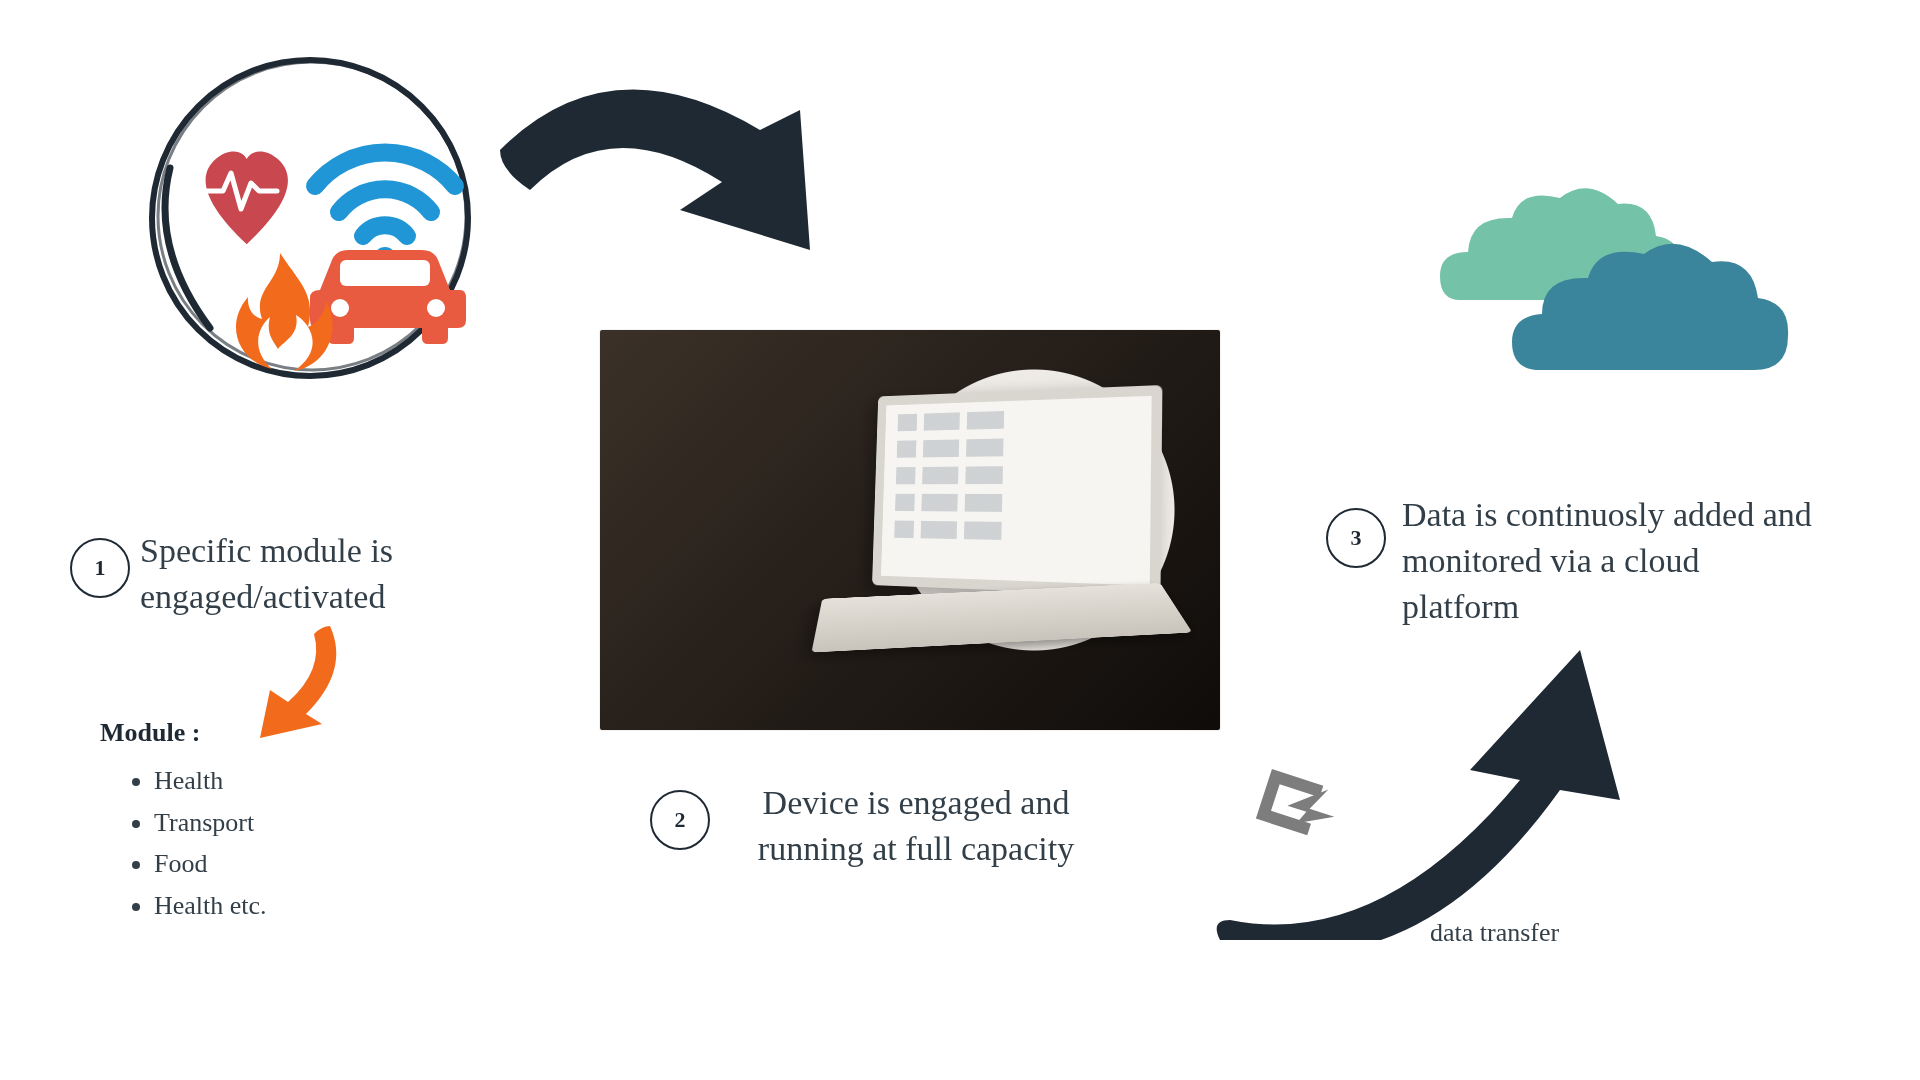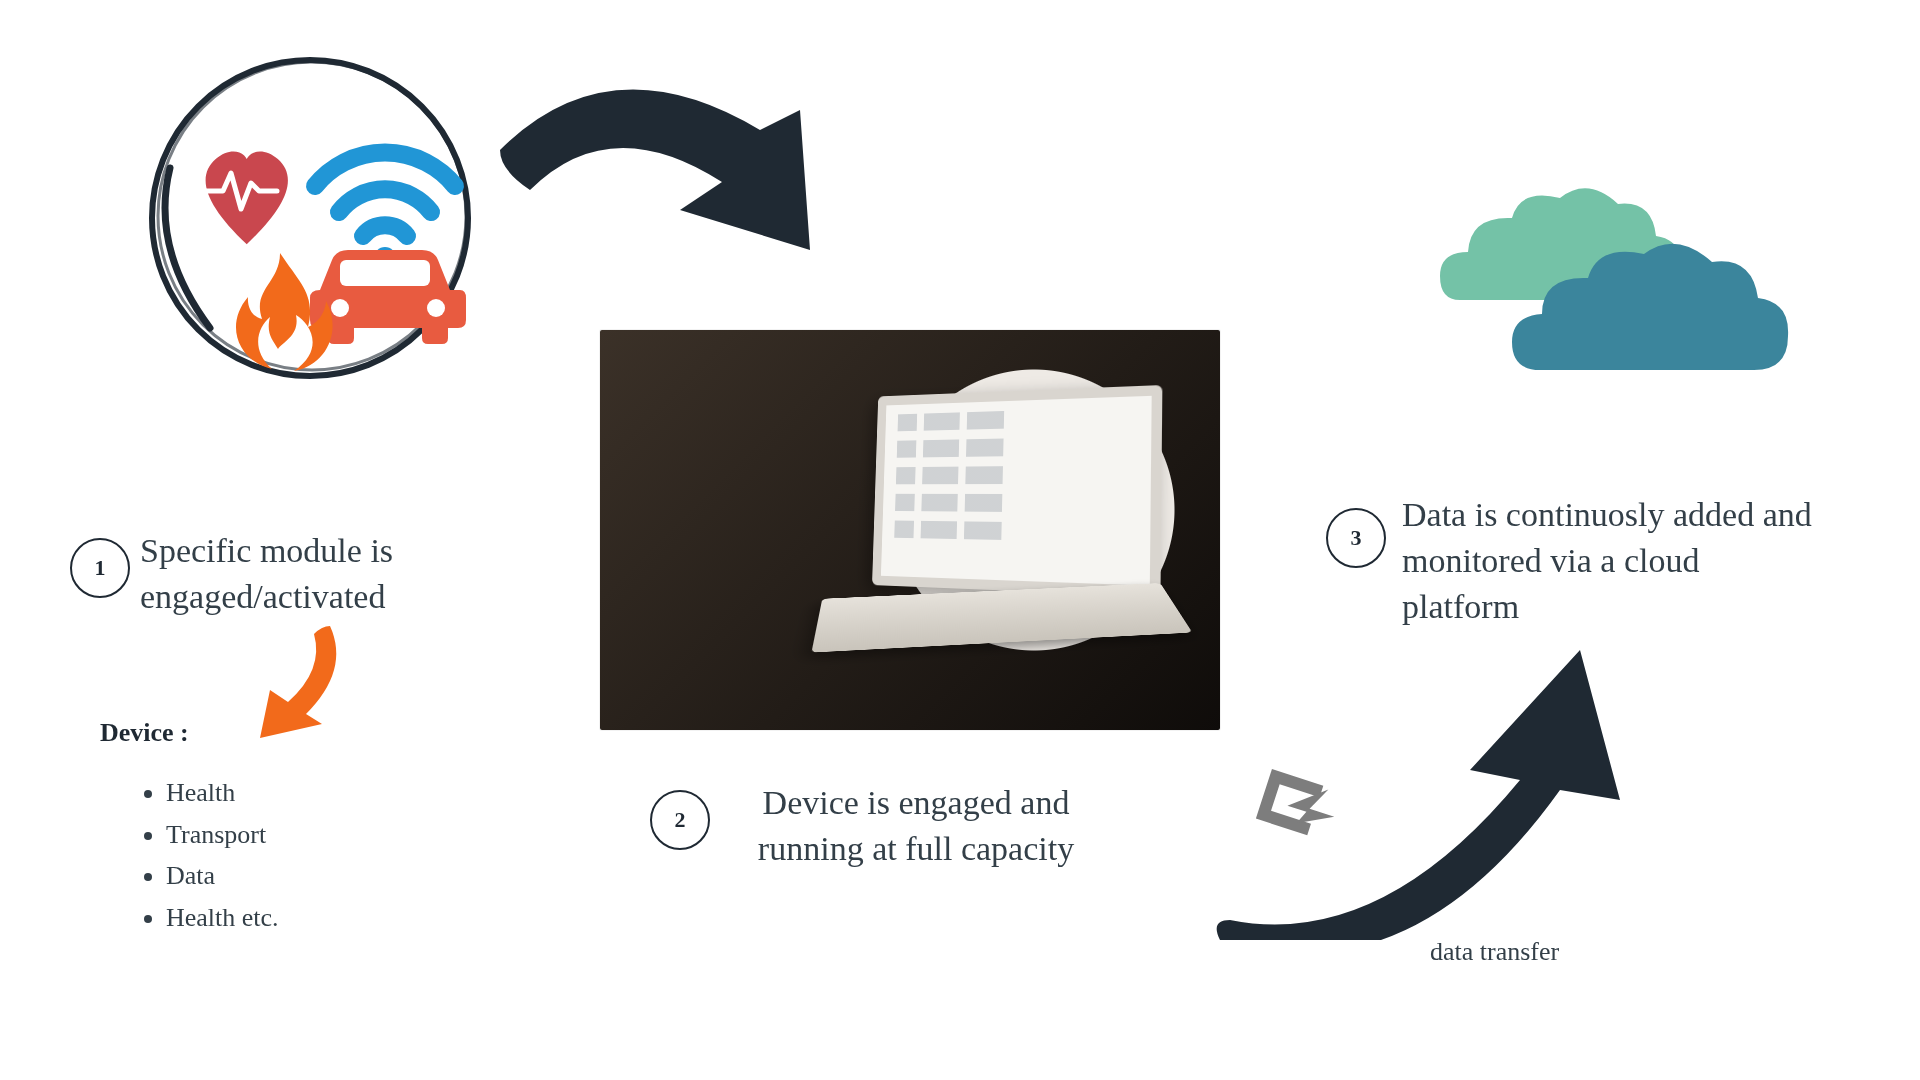--- a/index.html
+++ b/index.html
@@ -44,21 +44,21 @@
     font-family: "Georgia", serif;
     font-weight: 700;
     font-size: 26px;
     color: #1f2933;
   }
   .module-list {
     font-family: "Georgia", serif;
     font-size: 26px;
     line-height: 1.6;
     color: #333f48;
-    margin: 12px;
+    margin: 0;
     padding-left: 34px;
   }
   .module-list li { list-style: disc; }
 
   
   .bubble {
     width: 340px;
     height: 340px;
   }
   .bubble svg { width: 100%; height: 100%; display: block; }
@@ -107,21 +107,21 @@
     transform: perspective(800px) rotateX(62deg) rotateZ(-6deg);
     box-shadow: -4px 10px 20px rgba(0,0,0,.4);
   }
 
   
   .clouds { width: 380px; height: 220px; }
 
   
   .big-arrow svg, .up-arrow svg, .small-arrow svg, .clouds svg { display:block; }
 
-  .caption { font-size: 26px; color:#333f48;margin-top:19px; }
+  .caption { font-size: 26px; color:#333f48; }
 </style>
 </head>
 <body>
 
 <div class="stage">
 
   <div class="abs bubble" style="left:140px; top:48px;">
     <svg viewBox="0 0 340 340">
 
       <g fill="none" stroke="#1f2933">
@@ -173,25 +173,25 @@
 
   <div class="abs small-arrow" style="left:210px; top:620px; width:150px; height:120px;">
     <svg viewBox="0 0 150 120">
       <path fill="#f26a1b" d="M120 6
                Q140 50 96 94
                L112 104 L50 118 L60 70 L78 82
                Q114 50 104 14 Q112 6 120 6 Z"></path>
     </svg>
   </div>
 
-  <div class="abs module-label" style="left:100px; top:718px;">Device :</div>
+  <div class="abs module-label" style="left:100px; top:718px;">Module :</div>
   <ul class="abs module-list" style="left:120px; top:760px; width:260px;">
     <li>Health</li>
     <li>Transport</li>
-    <li>Data</li>
+    <li>Food</li>
     <li>Health etc.</li>
   </ul>
 
   <div class="abs photo" style="left:600px; top:330px;">
     <div class="laptop">
       <div class="screen">
         <div class="row"></div>
           <div class="row"></div>
           <div class="row"></div>
         <div class="row"></div>

